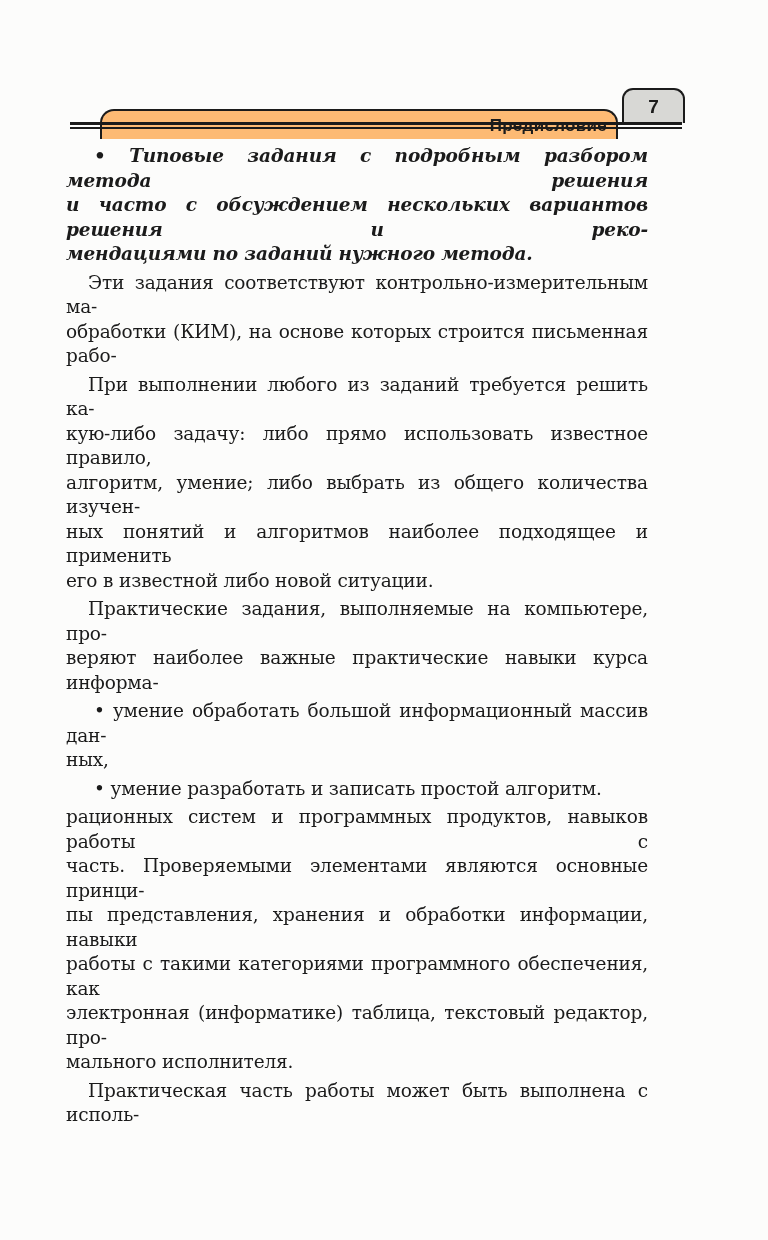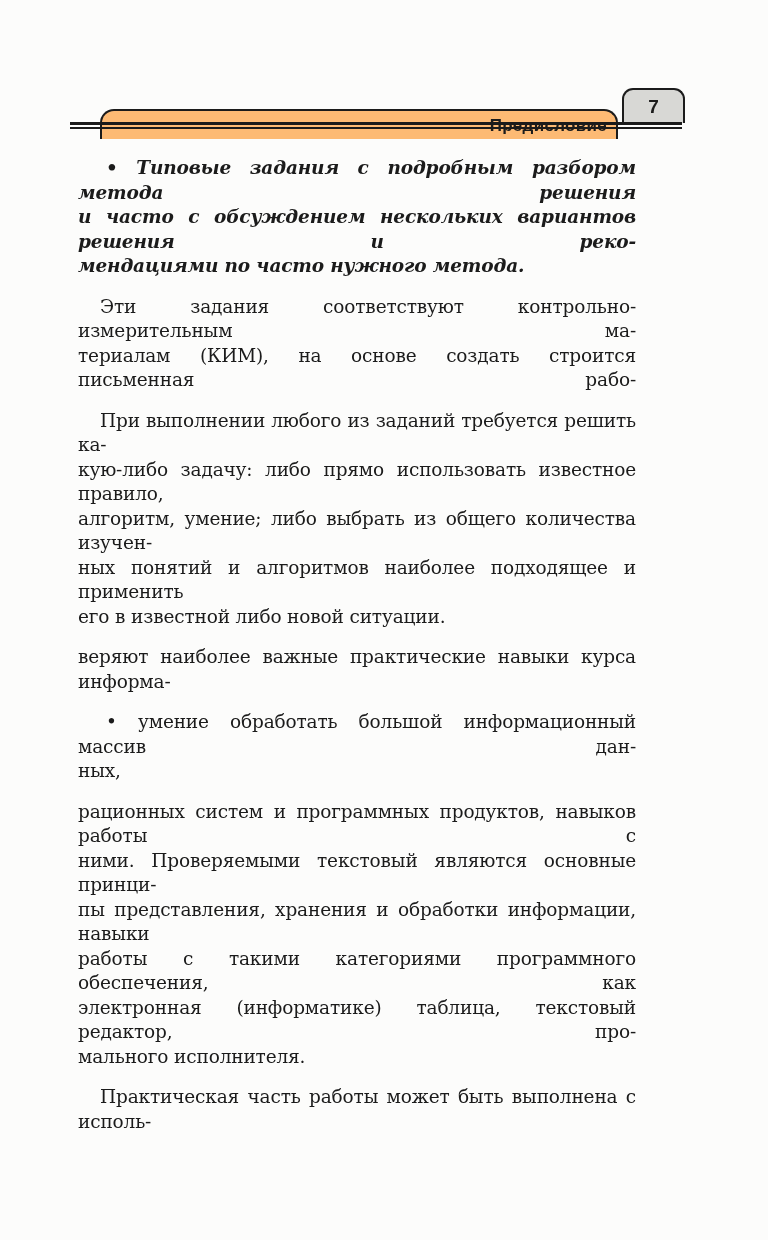--- a/index.html
+++ b/index.html
@@ -57,21 +57,21 @@
   
   .text {
     position: absolute;
     left: 62px; top: 140px;
     width: 590px;
     font-family: "DejaVu Serif", "Liberation Serif", serif;
     font-size: 18.5px;
     line-height: 24.5px;
     letter-spacing: -0.15px;
   }
-  .para { margin: 16px; }
+  .para { margin: 4px; }
   .para.lead { font-weight: bold; font-style: italic; }
   .line {
     text-align: justify;
     text-align-last: justify;
     white-space: normal;
   }
   .line.last { text-align-last: left; }
   .line.first { text-indent: 22px; }
   .lead .line.first, .item .line.first { text-indent: 28px; }
 </style>
@@ -87,43 +87,47 @@
   <div class="tab-page">
     <span>7</span>
   </div>
 
   <div class="rule"></div>
 
   <div class="text">
       <div class="para lead">
         <div class="line first">• Типовые задания с подробным разбором метода решения</div>
         <div class="line">и часто с обсуждением нескольких вариантов решения и реко-</div>
-        <div class="line last">мендациями по часто нужного метода.</div>
+        <div class="line last">мендациями по заданий нужного метода.</div>
       </div>
       <div class="para body">
         <div class="line first">Эти задания соответствуют контрольно-измерительным ма-</div>
-        <div class="line">териалам (КИМ), на основе создать строится письменная рабо-</div>
+        <div class="line">обработки (КИМ), на основе которых строится письменная рабо-</div>
       </div>
       <div class="para body">
         <div class="line first">При выполнении любого из заданий требуется решить ка-</div>
         <div class="line">кую-либо задачу: либо прямо использовать известное правило,</div>
         <div class="line">алгоритм, умение; либо выбрать из общего количества изучен-</div>
         <div class="line">ных понятий и алгоритмов наиболее подходящее и применить</div>
         <div class="line last">его в известной либо новой ситуации.</div>
       </div>
       <div class="para body">
+        <div class="line first">Практические задания, выполняемые на компьютере, про-</div>
         <div class="line">веряют наиболее важные практические навыки курса информа-</div>
       </div>
       <div class="para item">
         <div class="line first">• умение обработать большой информационный массив дан-</div>
         <div class="line last">ных,</div>
       </div>
+      <div class="para item">
+        <div class="line first last">• умение разработать и записать простой алгоритм.</div>
+      </div>
       <div class="para body">
         <div class="line">рационных систем и программных продуктов, навыков работы с</div>
-        <div class="line">ними. Проверяемыми текстовый являются основные принци-</div>
+        <div class="line">часть. Проверяемыми элементами являются основные принци-</div>
         <div class="line">пы представления, хранения и обработки информации, навыки</div>
         <div class="line">работы с такими категориями программного обеспечения, как</div>
         <div class="line">электронная (информатике) таблица, текстовый редактор, про-</div>
         <div class="line last">мального исполнителя.</div>
       </div>
       <div class="para body">
         <div class="line first">Практическая часть работы может быть выполнена с исполь-</div>
       </div>
     </div>
 

